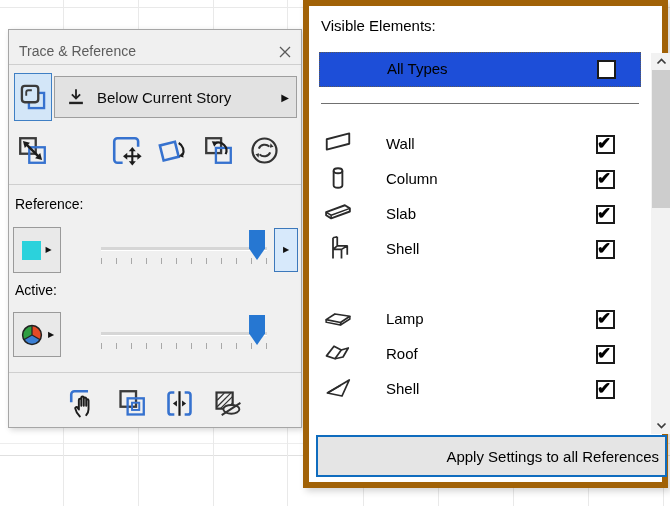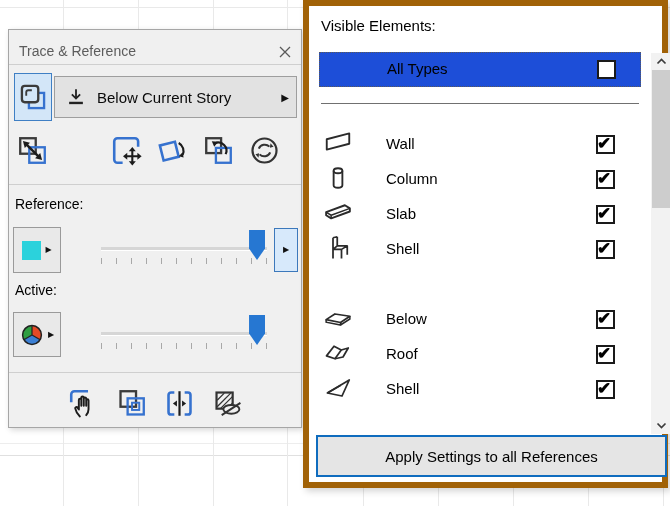--- a/index.html
+++ b/index.html
@@ -71,21 +71,21 @@
   .all-types .checkbox{left:277px;top:7px;}
   .ve-row .checkbox{left:287px;top:8px;}
   .checkbox.checked{font-size:17px;font-weight:bold;line-height:14px;text-indent:-1px;overflow:visible;}
 
   .scrollbar{position:absolute;left:342px;top:47px;width:20px;height:381px;background:#f2f2f2;}
   .sb-btn{position:absolute;left:0;width:20px;height:17px;display:flex;align-items:center;justify-content:center;}
   .sb-btn.up{top:0;} .sb-btn.down{bottom:0;}
   .sb-thumb{position:absolute;left:1px;top:17px;width:18px;height:138px;background:#cdcdcd;}
 
   .apply-btn{position:absolute;left:7px;top:429px;width:351px;height:42px;background:#e5e5e5;
-    border:2px solid #0f6cbe;font-family:inherit;font-size:15px;color:#000;}
+    border:2px solid #0f6cbe;font-family:inherit;font-size:15px;color:#000;text-align:right;}
 </style>
 </head>
 <body>
 
 <div class="stage">
     <div class="gl h" style="top: 455px; background: rgb(224, 224, 224);"></div>
     <div class="gl h" style="top: 443px; background: rgb(237, 237, 237);"></div>
     <div class="gl h" style="top: 7px; background: rgb(233, 233, 233);"></div>
     <div class="gl v" style="left: 663px;"></div>
     <div class="gl v" style="left: 588px;"></div>
@@ -345,21 +345,21 @@
       <svg class="row-icon" viewBox="0 0 24 24" width="30" height="30">
             <use href="#sym-object"></use>
           </svg>
       <span class="row-label">Shell</span>
       <span class="checkbox checked">✔</span>
     </div>
         <div class="ve-row" style="top: 192px;">
       <svg class="row-icon" viewBox="0 0 24 24" width="30" height="30">
             <use href="#sym-slab"></use>
           </svg>
-      <span class="row-label">Below</span>
+      <span class="row-label">Lamp</span>
       <span class="checkbox checked">✔</span>
     </div>
         <div class="ve-row" style="top: 227px;">
       <svg class="row-icon" viewBox="0 0 24 24" width="30" height="30">
             <use href="#sym-roof"></use>
           </svg>
       <span class="row-label">Roof</span>
       <span class="checkbox checked">✔</span>
     </div>
         <div class="ve-row" style="top: 262px;">

